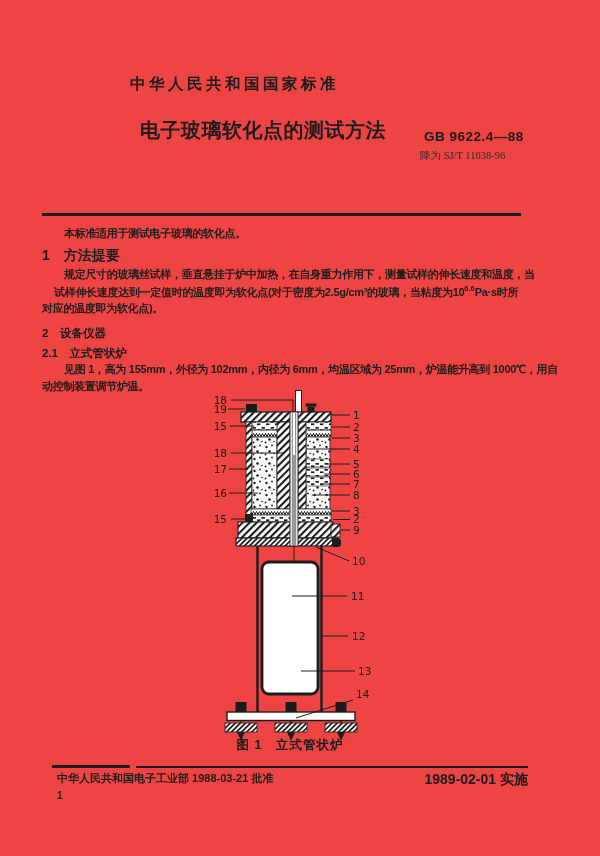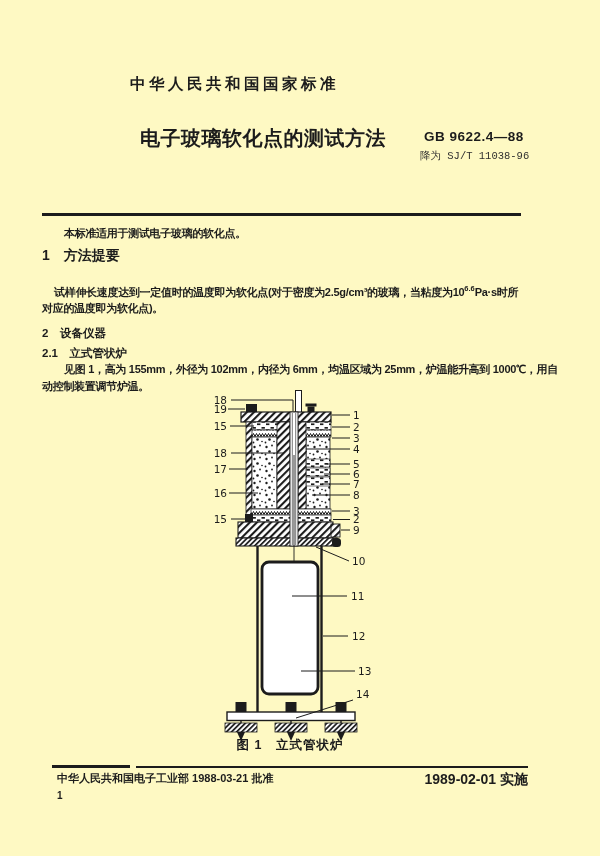--- a/index.html
+++ b/index.html
@@ -1,25 +1,25 @@
 <!DOCTYPE html>
 <html><head>
 <meta charset="utf-8">
 <style>
   html,body { margin:0; padding:0; background:#f2f2f2; }
   .page {
     position:relative; width:600px; height:856px; margin:0 auto;
-    background:#fef9c3; overflow:hidden;
+    background:#ef4444; overflow:hidden;
     font-family:"Liberation Sans", sans-serif; color:#1c1c1c;
   }
   .abs { position:absolute; white-space:nowrap; }
   .hdr-national { left:130px; top:74px; font-size:15.5px; font-weight:bold; letter-spacing:3.5px; }
-  .title-zh { left:140px; top:117px; font-size:20px; font-weight:bold; letter-spacing:0.5px;margin-top:8px; }
+  .title-zh { left:140px; top:117px; font-size:20px; font-weight:bold; letter-spacing:0.5px; }
   .std-code { left:424px; top:129px; font-size:13.5px; font-weight:bold; letter-spacing:0.5px; }
-  .superseded { left:420px; top:149px; font-size:10.5px; font-family:Liberation Mono, monospace; color:#2e2e2e; }
+  .superseded { left:420px; top:149px; font-size:10.5px; font-family:Liberation Serif, serif; color:#2e2e2e; }
   .title-en { left:140px; width:232px; text-align:center; font-size:12px; font-weight:bold; font-family:"Liberation Serif", serif; }
   .title-en1 { top:156px; }
   .title-en2 { top:177px; }
   .rule-top { left:42px; top:213px; width:479px; height:2.6px; background:#1c1c1c; }
   .cn { font-size:11px; font-weight:600; letter-spacing:-0.3px; }
   .scope { left:42px; top:226px; padding-left:22px; }
   .h1x { left:42px; top:247px; font-size:14px; font-weight:bold; }
   .l-p1a { left:64px; top:267px; }
   .l-p1b { left:42px; top:284px;margin-left:12px; }
   .l-p1c { left:42px; top:301px; }
@@ -45,20 +45,21 @@
   <div class="abs hdr-national">中华人民共和国国家标准</div>
   <div class="abs title-zh">电子玻璃软化点的测试方法</div>
   <div class="abs std-code">GB 9622.4—88</div>
   <div class="abs superseded">降为 SJ/T 11038-96</div>
 
   <div class="abs rule-top"></div>
 
   <div class="abs cn scope">本标准适用于测试电子玻璃的软化点。</div>
 
   <div class="abs h1x">1　方法提要</div>
+  <div class="abs cn l-p1a">规定尺寸的玻璃丝试样，垂直悬挂于炉中加热，在自身重力作用下，测量试样的伸长速度和温度，当</div>
   <div class="abs cn l-p1b"><span>试样伸长速度达到一定值时的温度即为软化点(对于密度为2.5g/cm³的玻璃，当粘度为10</span><sup class="visc">6.6</sup><span>Pa·s时所</span></div>
   <div class="abs cn l-p1c">对应的温度即为软化点)。</div>
 
   <div class="abs h2x">2　设备仪器</div>
   <div class="abs h21x">2.1　立式管状炉</div>
   <div class="abs cn l-p2a">见图 1，高为 155mm，外径为 102mm，内径为 6mm，均温区域为 25mm，炉温能升高到 1000℃，用自</div>
   <div class="abs cn l-p2b">动控制装置调节炉温。</div>
 
   <svg class="abs fig-svg" width="225" height="366" viewBox="170 388 225 366" xmlns="http://www.w3.org/2000/svg">
     <defs>

